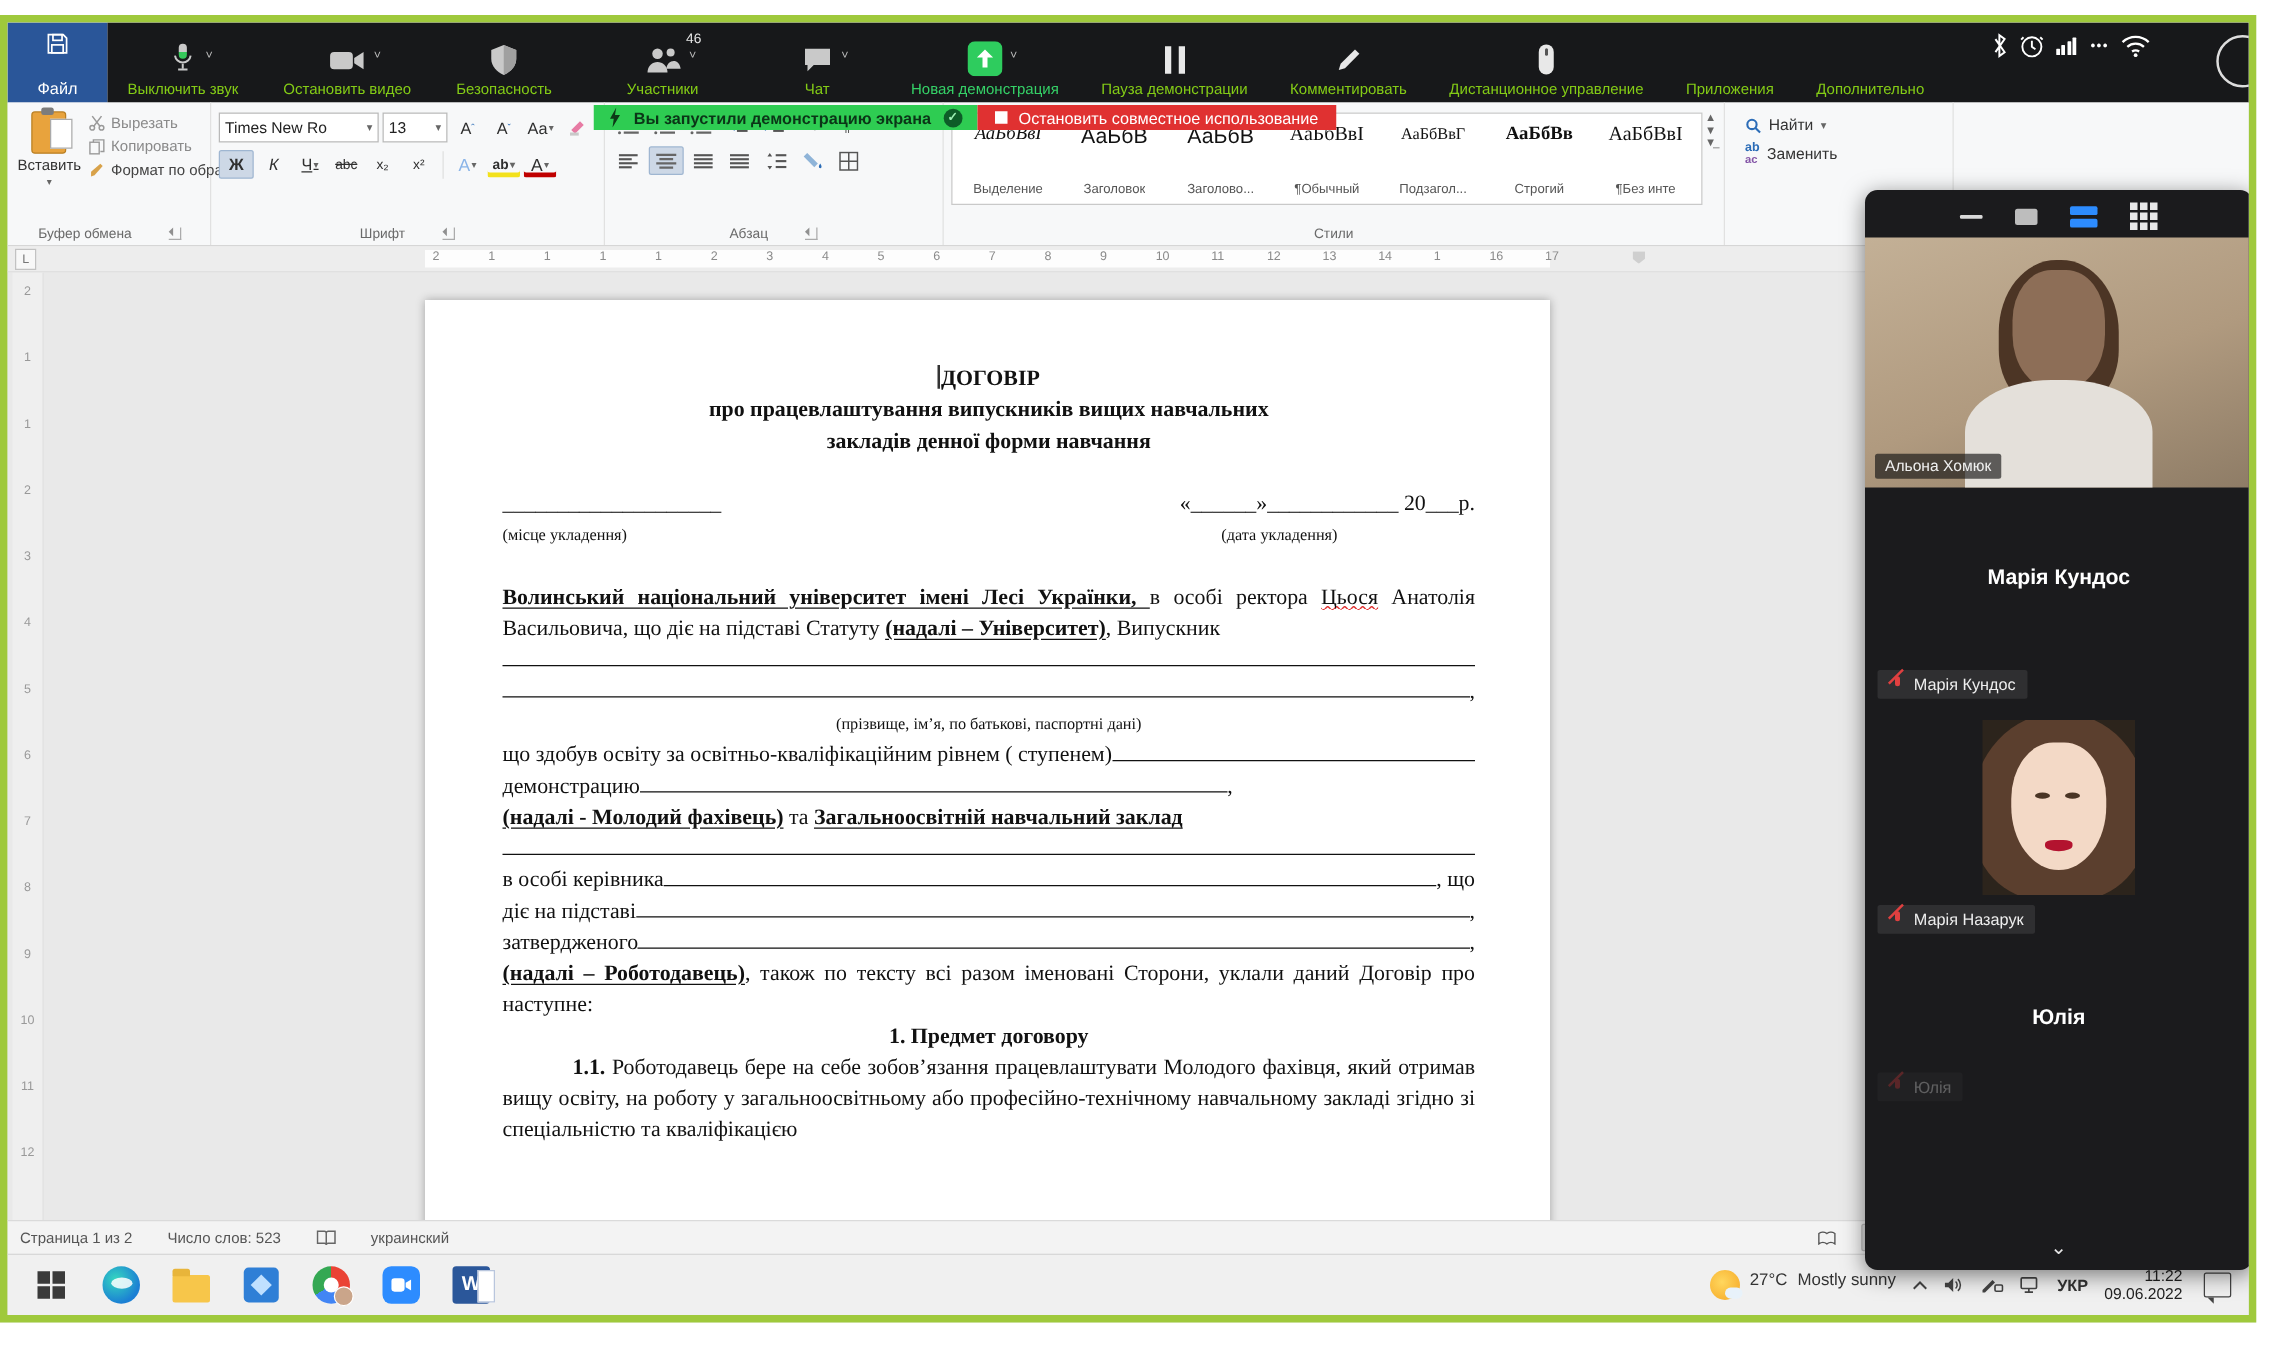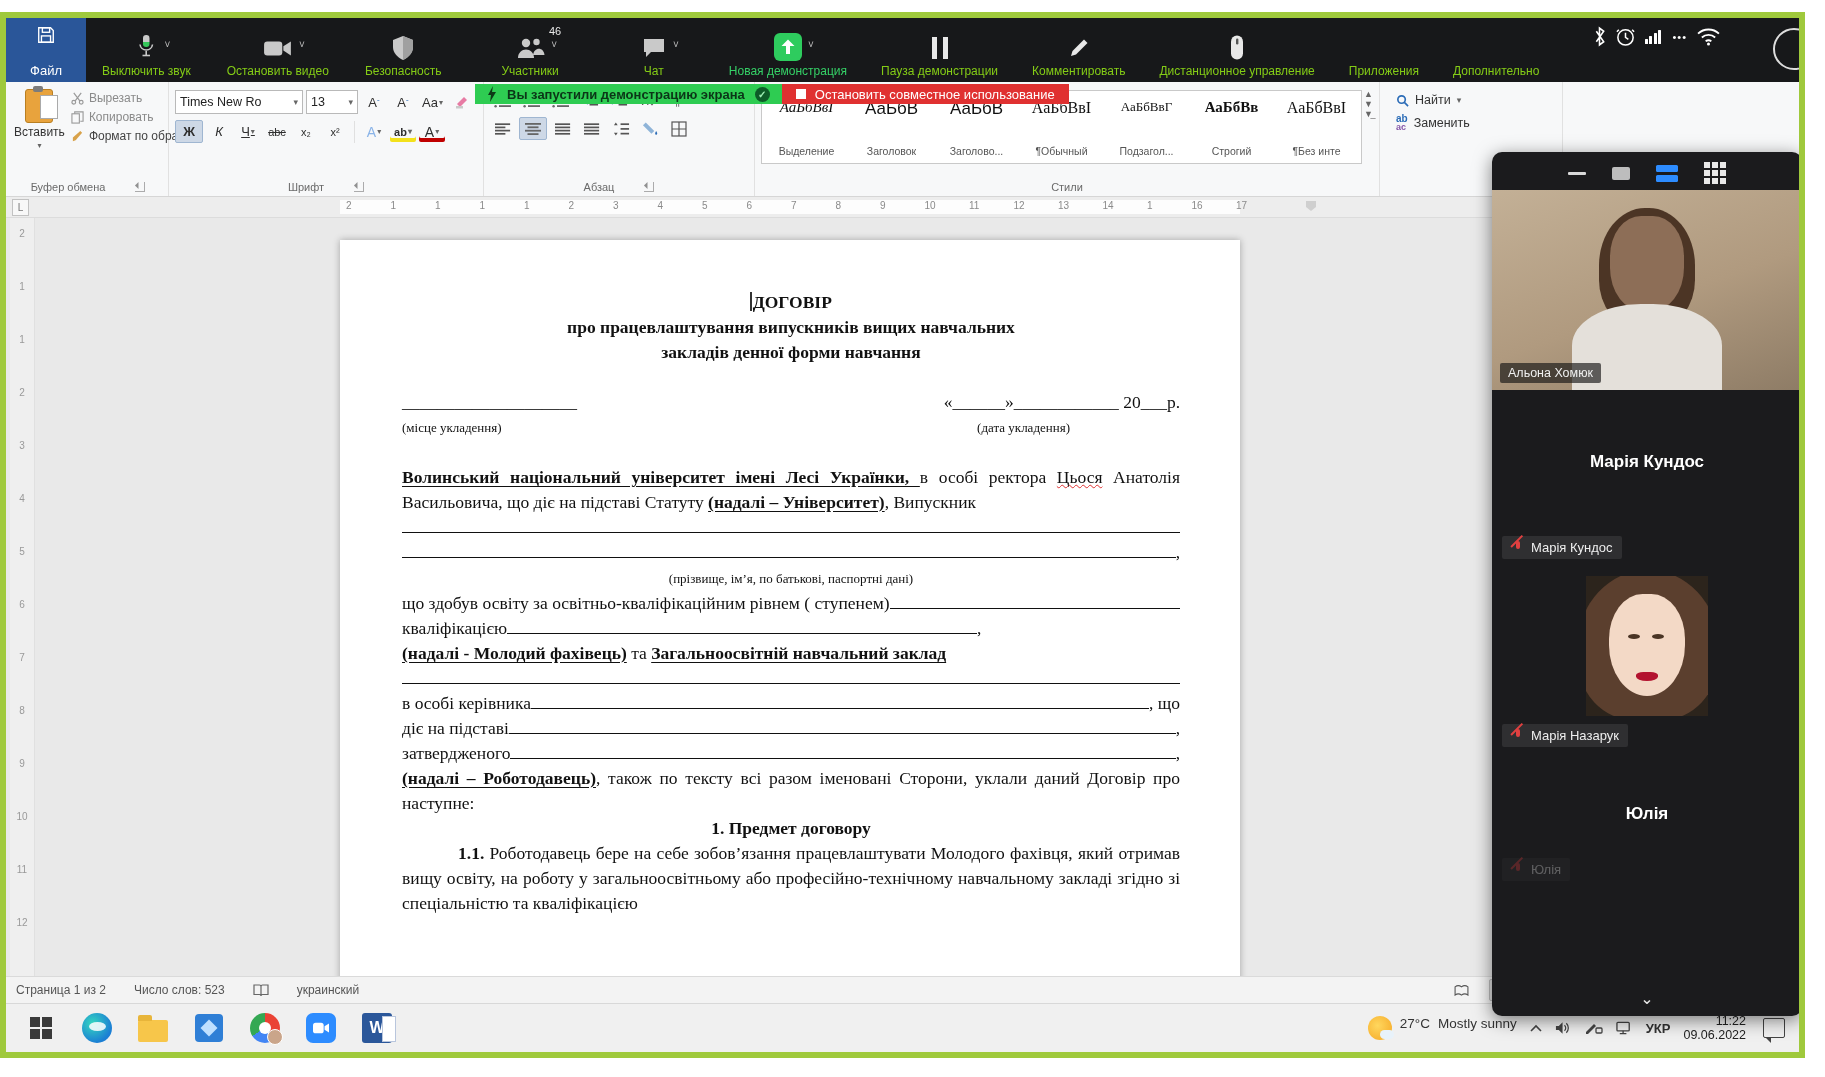--- a/index.html
+++ b/index.html
@@ -717,21 +717,21 @@
           <div class="line fx">
             <span class="fl"></span>
             <span class="sg">,</span>
           </div>
           <div class="line c"><span class="sg s">(прізвище, ім’я, по батькові, паспортні дані)</span></div>
           <div class="line fx">
             <span class="sg">що здобув освіту  за освітньо-кваліфікаційним рівнем ( ступенем)</span>
             <span class="fl"></span>
           </div>
           <div class="line fx">
-            <span class="sg">кваліфікацією </span>
+            <span class="sg">демонстрацию </span>
             <span class="fl" style="flex: 0 0 auto; width: 470px;"></span>
             <span class="sg">,</span>
           </div>
           <div class="line"><span class="sg b u">(надалі  - Молодий фахівець)</span><span class="sg"> та </span><span class="sg b u">Загальноосвітній навчальний заклад</span></div>
           <div class="line fx">
             <span class="fl"></span>
           </div>
           <div class="line fx">
             <span class="sg">в особі керівника </span>
             <span class="fl"></span>

